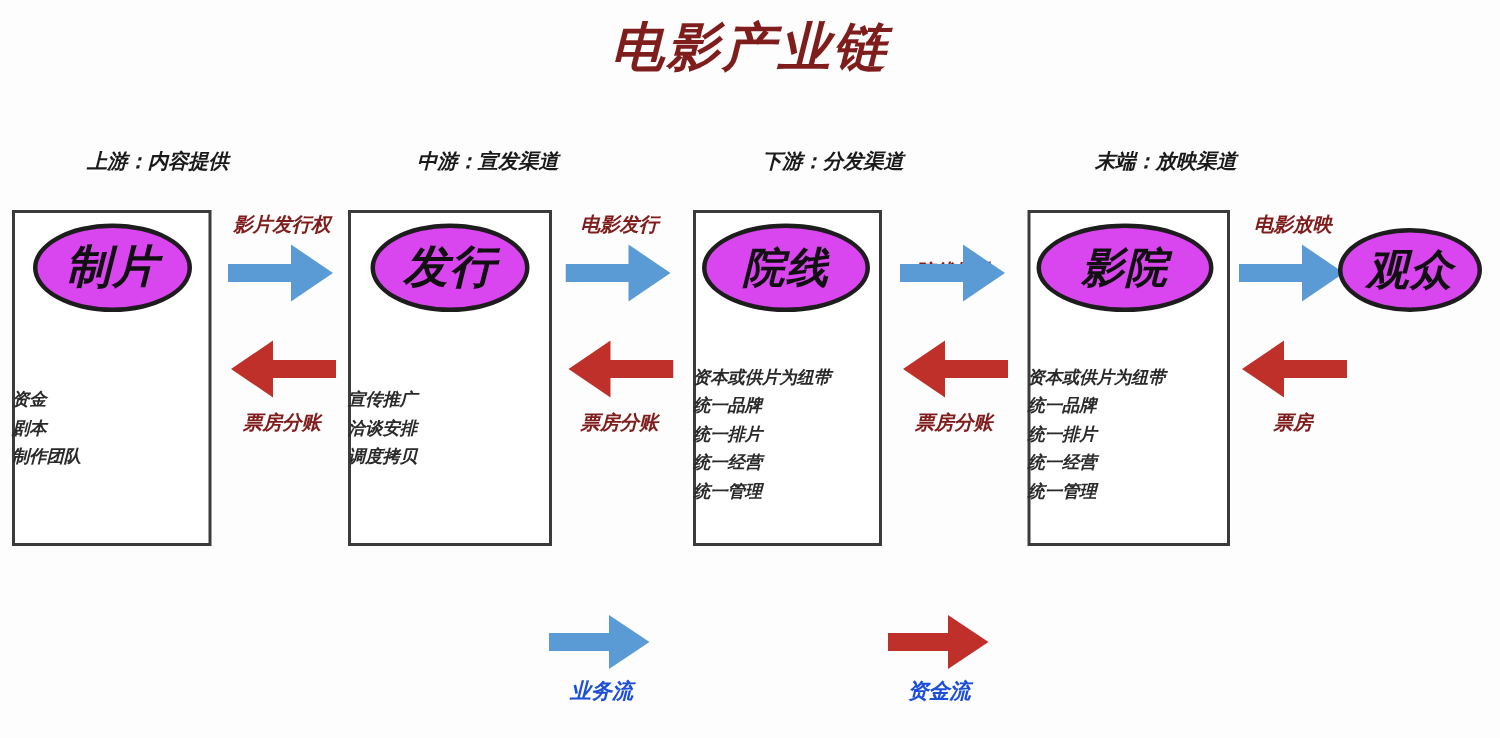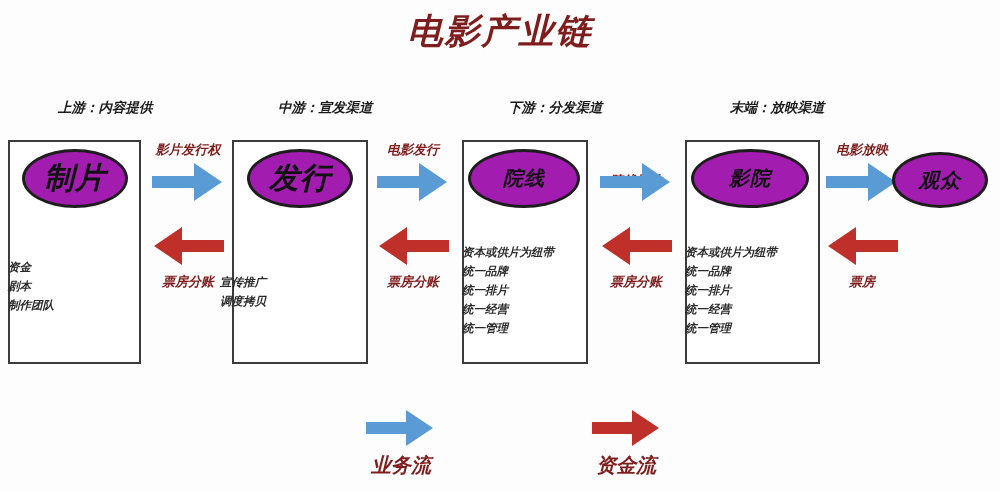--- a/index.html
+++ b/index.html
@@ -30,29 +30,29 @@
     position:absolute;
     border:2.2px solid #3b3b3b;
     background:#ffffff;
     box-sizing:border-box;
   }
 
   .oval{
     position:absolute;
     border:3px solid #1d1d1d;
     border-radius:50%;
-    background:#a21caf;
+    background:#d946ef;
     display:flex;align-items:center;justify-content:center;
     font-size:30px;font-weight:bold;font-style:italic;
     color:#101010;
     letter-spacing:1px;
     font-family:"DejaVu Sans",sans-serif;
     box-sizing:border-box;
   }
-  .oval.small{font-size:20px;}
+  .oval.small{font-size:28px;}
 
   .details{
     position:absolute;
     text-align:left;
     font-size:11.5px;font-weight:bold;font-style:italic;
     color:#2a2a2a;
     line-height:19px;
     white-space:nowrap;
   }
   .details div{ }
@@ -62,22 +62,22 @@
   .arrow svg{display:block;}
 
   .arrow-label{
     position:absolute;
     font-size:13px;font-weight:bold;font-style:italic;
     color:#7f1d1d;white-space:nowrap;text-align:center;
   }
 
   .legend-label{
     position:absolute;
-    font-size:20px;font-weight:bold;font-style:italic;
-    color:#7f1d1d;white-space:nowrap;text-align:center;
+    font-size:14px;font-weight:bold;font-style:italic;
+    color:#1d4ed8;white-space:nowrap;text-align:center;
   }
 </style>
 </head>
 <body>
 
 <div id="stage">
 
   <div class="title">电影产业链</div>
 
   <div class="stage-head" style="left:24px;top:99px;">上游：内容提供</div>
@@ -98,22 +98,23 @@
   <div class="arrow" style="left:152px;top:224px;">
     <svg width="72" height="44" viewBox="0 0 72 44">
       <path d="M72,16 L30,16 L30,3 L2,22 L30,41 L30,28 L72,28 Z" fill="#C0302A"></path>
     </svg>
   </div>
   <div class="arrow-label" style="left:143px;top:273px;width:90px;">票房分账</div>
 
   <div class="stage-head" style="left:244px;top:99px;">中游：宣发渠道</div>
   <div class="box" style="left:232px;top:140px;width:136px;height:224px;"></div>
   <div class="oval" style="left:247px;top:149px;width:106px;height:59px;text-align:center;">发行</div>
-  <div class="details" style="left:220px;top:258px;width:136px;margin-top:15px;">
+  <div class="details" style="left:232px;top:258px;width:136px;">
     <div>宣传推广</div>
+    <div>洽谈安排</div>
     <div>调度拷贝</div>
   </div>
 
   <div class="arrow-label" style="left:373px;top:141px;width:80px;">电影发行</div>
   <div class="arrow" style="left:377px;top:160px;">
     <svg width="72" height="44" viewBox="0 0 72 44">
       <path d="M0,16 L42,16 L42,3 L70,22 L42,41 L42,28 L0,28 Z" fill="#5B9BD5"></path>
     </svg>
   </div>
   <div class="arrow" style="left:377px;top:224px;">

